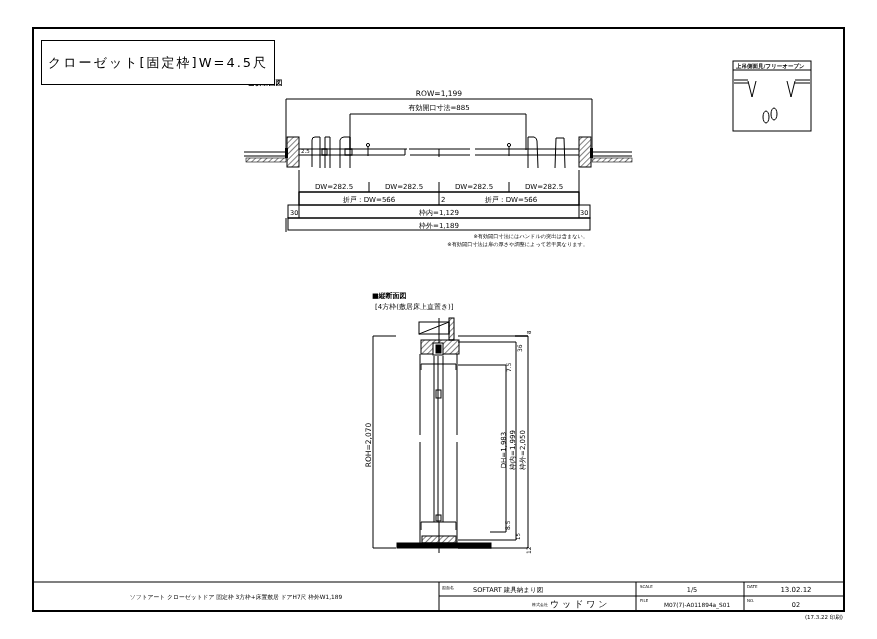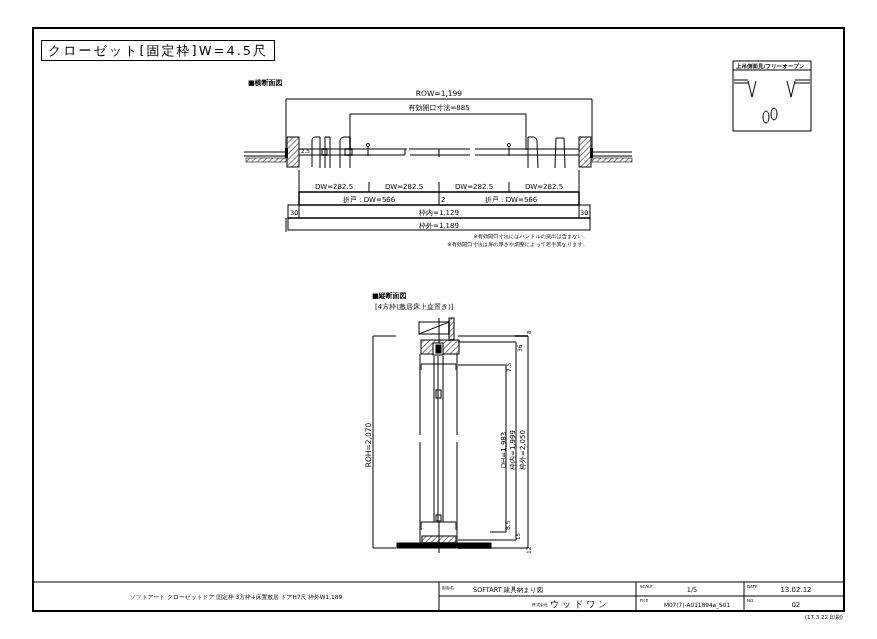--- a/index.html
+++ b/index.html
@@ -1,19 +1,19 @@
 <!DOCTYPE html>
 <html><head>
 <meta charset="utf-8">
 <style>
   html, body { margin:0; padding:0; background:#fff; }
   body { width:877px; height:639px; position:relative; overflow:hidden; font-family:"DejaVu Sans", sans-serif; color:#000; }
   svg { position:absolute; left:0; top:0; }
   .t { font-family:"DejaVu Sans", sans-serif; fill:#000; }
-  .title-box { position:absolute; left:41px; top:40px; height:19px; border:1.5px solid #000; padding:0 6px; font-size:13px; line-height:19px; letter-spacing:2px; background:#fff; }
+  .title-box { position:absolute; left:41px; top:40px; height:19px; border:1.5px solid #000; padding:12px 6px; font-size:13px; line-height:19px; letter-spacing:2px; background:#fff; }
 </style>
 </head>
 <body>
 
 <svg width="877" height="639" viewBox="0 0 877 639">
   <defs>
     <pattern id="hatch" width="4" height="4" patternUnits="userSpaceOnUse" patternTransform="rotate(45)">
       <line x1="0" y1="0" x2="0" y2="4" stroke="#000" stroke-width="1"></line>
     </pattern>
   </defs>

